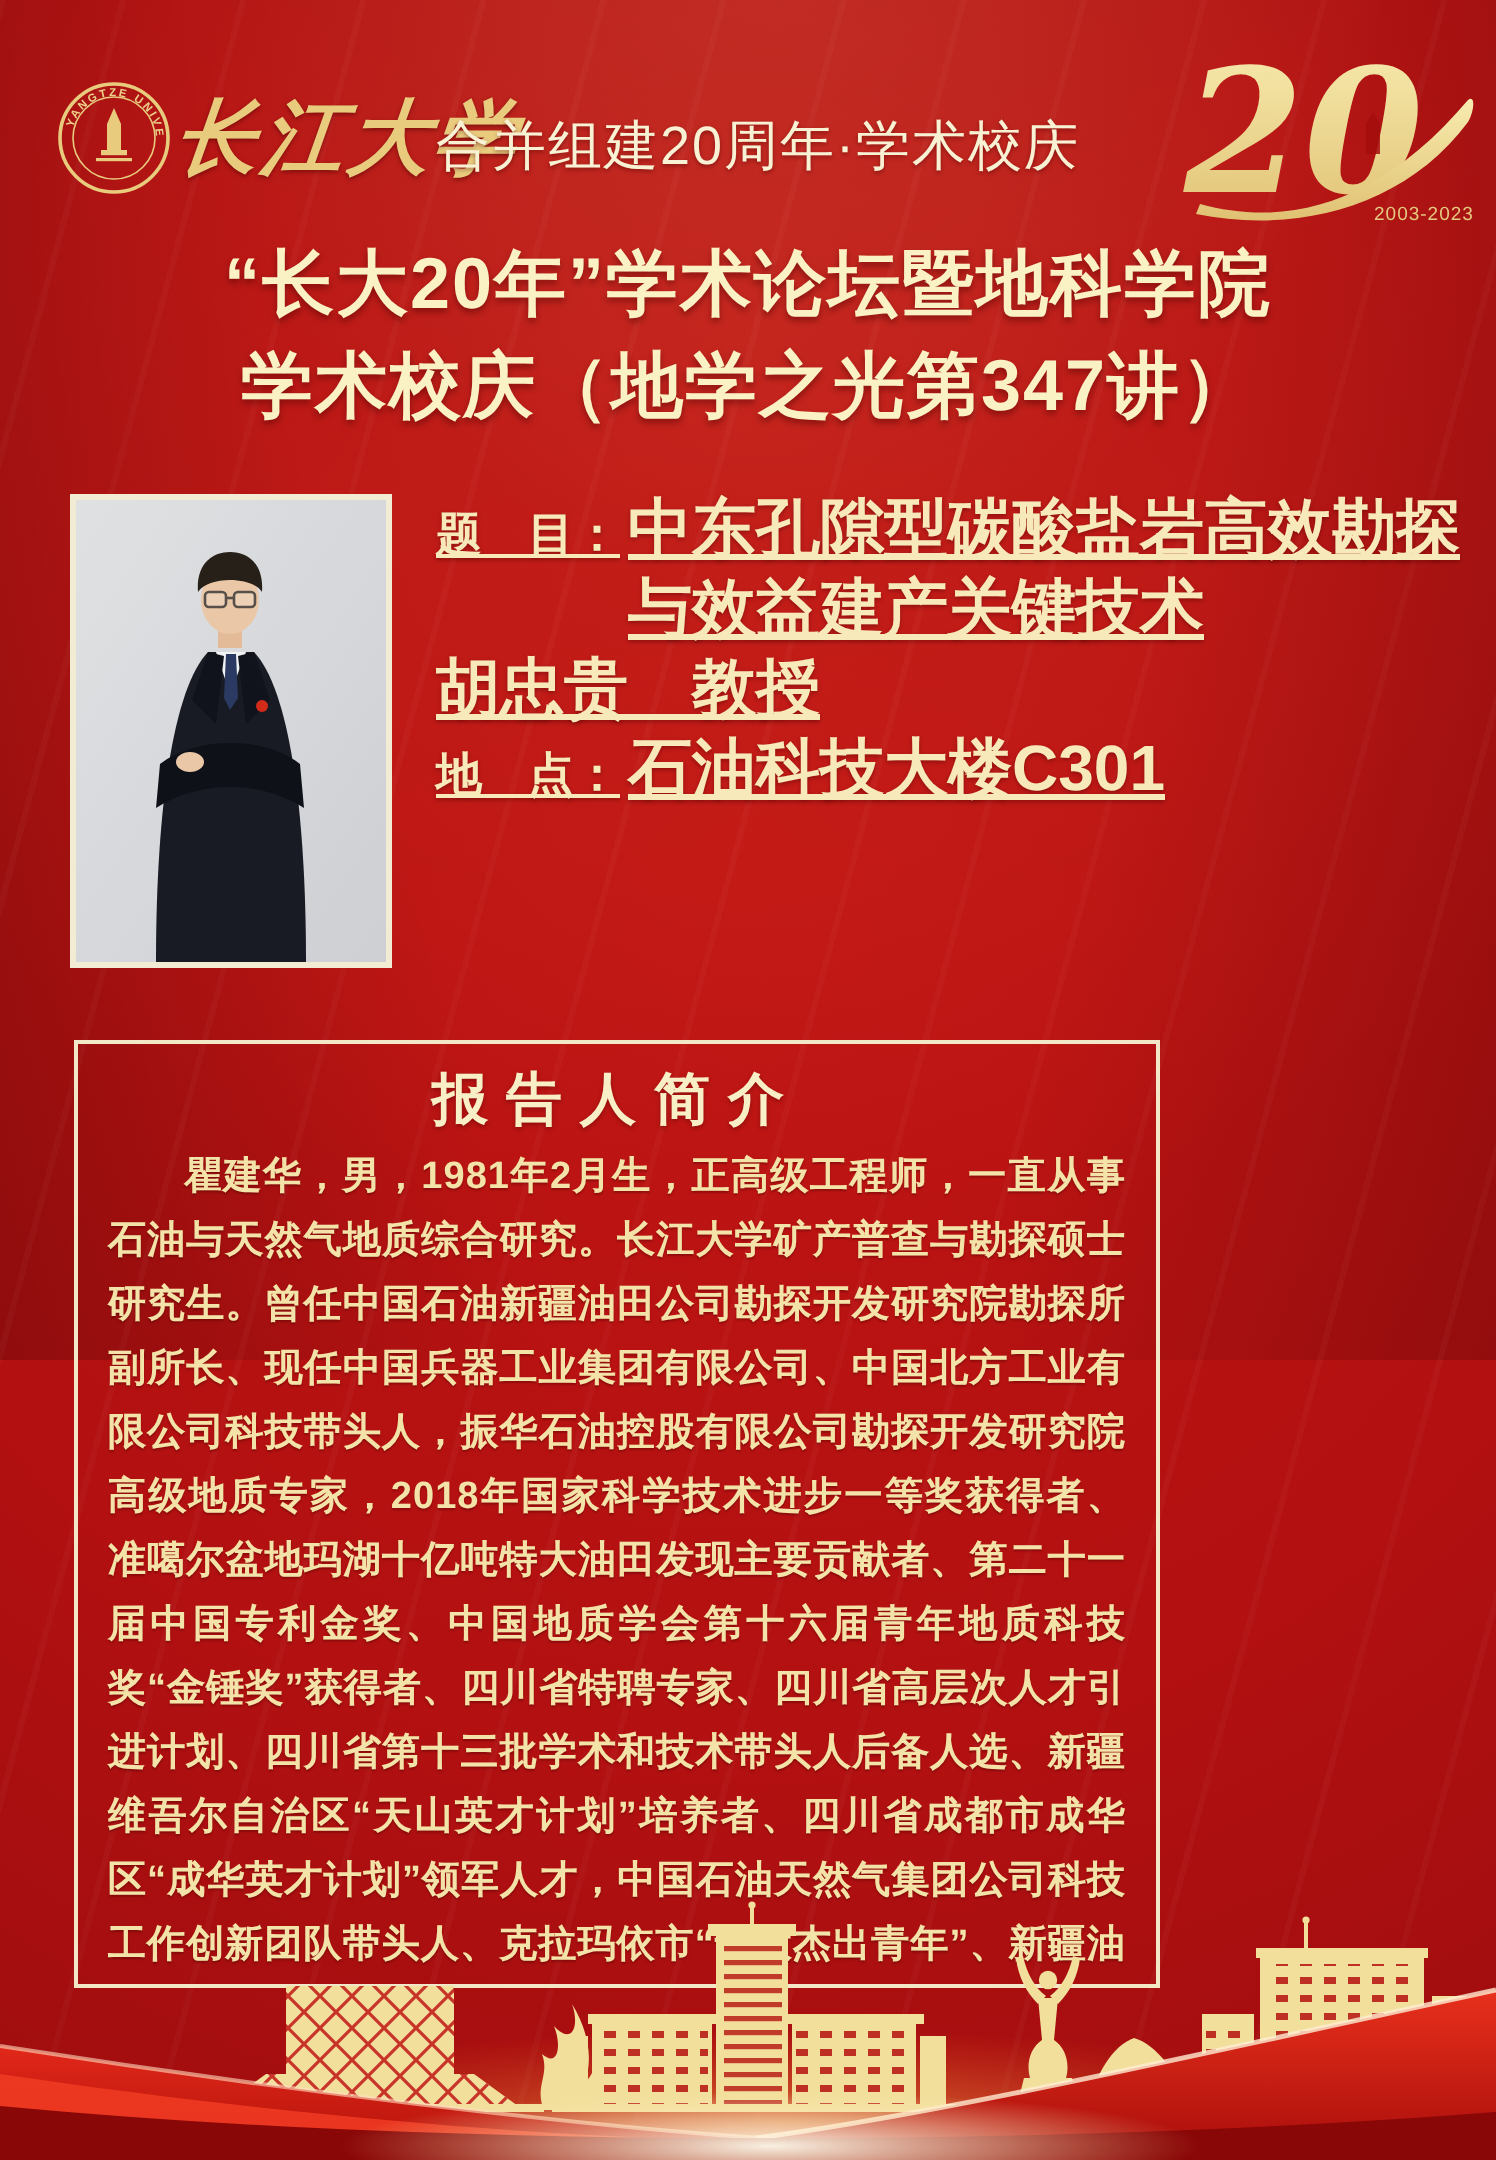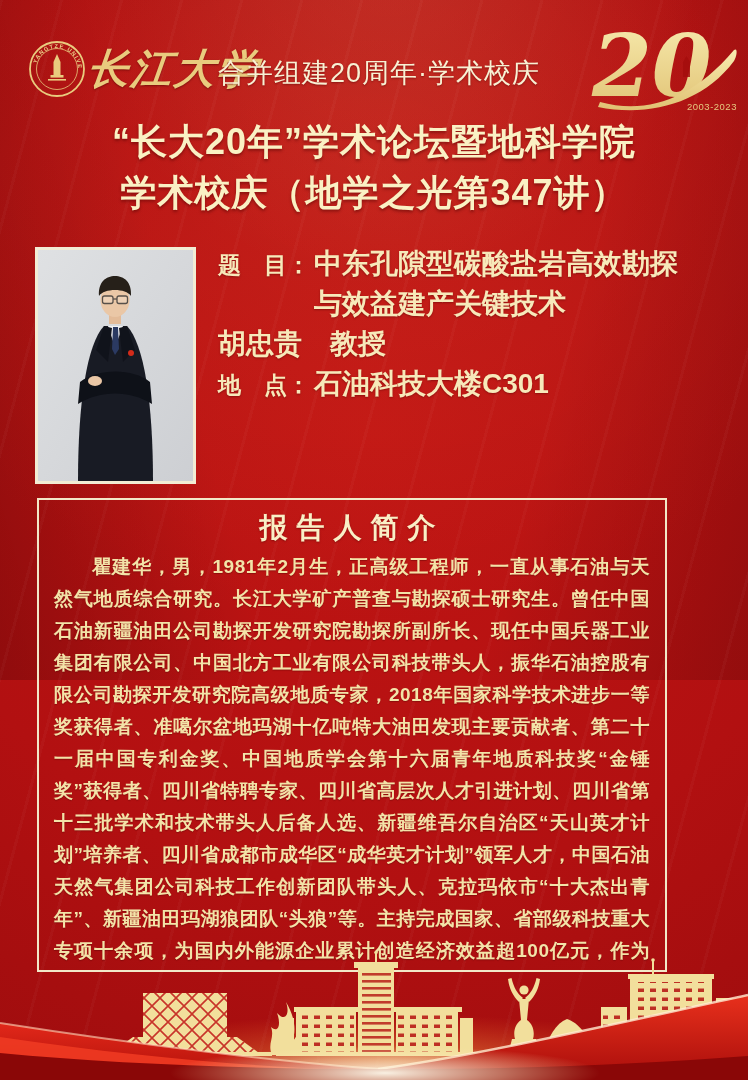--- a/index.html
+++ b/index.html
@@ -33,27 +33,27 @@
     font-size:36px;line-height:51px;font-weight:bold;color:#faf1c4;
     letter-spacing:1px;text-shadow:0 2px 3px rgba(70,0,0,.45);}
 
   
   .photo{position:absolute;left:35px;top:247px;width:161px;height:237px;
     border:3px solid #f2ecd4;box-sizing:border-box;background:#d8dadc;}
   .photo svg{display:block;width:100%;height:100%;}
 
   
   .details{position:absolute;left:218px;top:244px;width:512px;color:#f7e9ba;
-    text-shadow:0 1px 2px rgba(70,0,0,.4);}
+    text-shadow:0 1px 2px rgba(70,0,0,.4);text-decoration:underline;}
   .detail-row{display:flex;align-items:baseline;height:40px;line-height:40px;white-space:pre;}
   .dl{flex:0 0 96px;font-size:23px;font-weight:bold;}
-  .dv{font-size:28px;font-weight:bold;}
-
-  
-  .bio-box{position:absolute;left:37px;top:498px;width:630px;height:474px;
+  .dv{font-size:32px;font-weight:bold;}
+
+  
+  .bio-box{position:absolute;left:37px;top:520px;width:543px;height:474px;
     border:2px solid #f2e8c8;box-sizing:border-box;padding:8px 15px 0 15px;overflow:hidden;}
   .bio-heading{text-align:center;font-size:28px;font-weight:bold;color:#f9efc6;
     letter-spacing:9px;line-height:36px;margin:2px 0 5px 0;text-shadow:0 1px 2px rgba(70,0,0,.4);}
   .bio-text{margin:0;font-size:19px;font-weight:bold;color:#f3e3a8;line-height:32px;
     text-align:justify;text-indent:2em;letter-spacing:.5px;text-shadow:0 1px 1px rgba(70,0,0,.35);}
 
   
   .skyline{position:absolute;left:0;bottom:0;width:748px;height:130px;}
   .waves{position:absolute;left:0;bottom:0;width:748px;height:115px;}
 </style>

